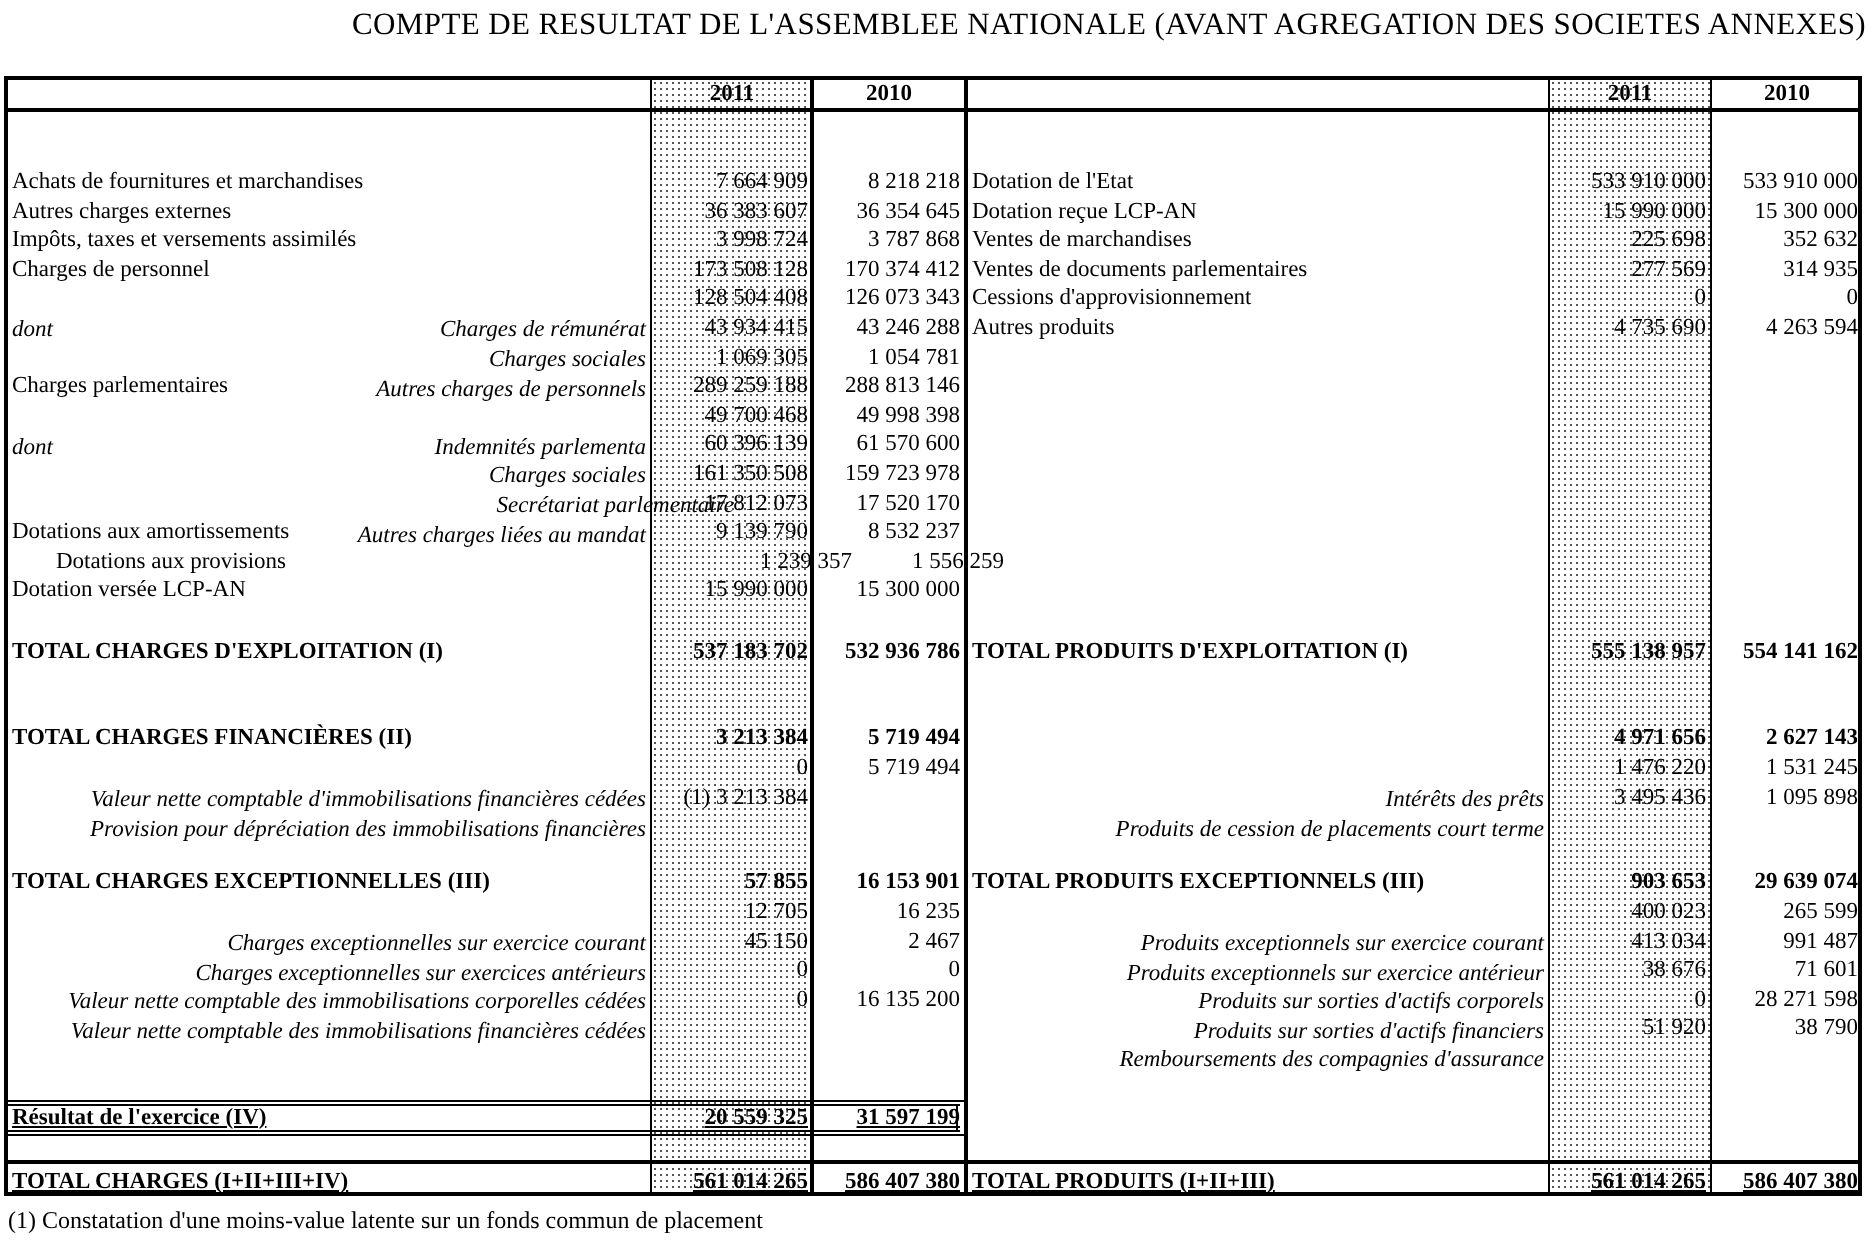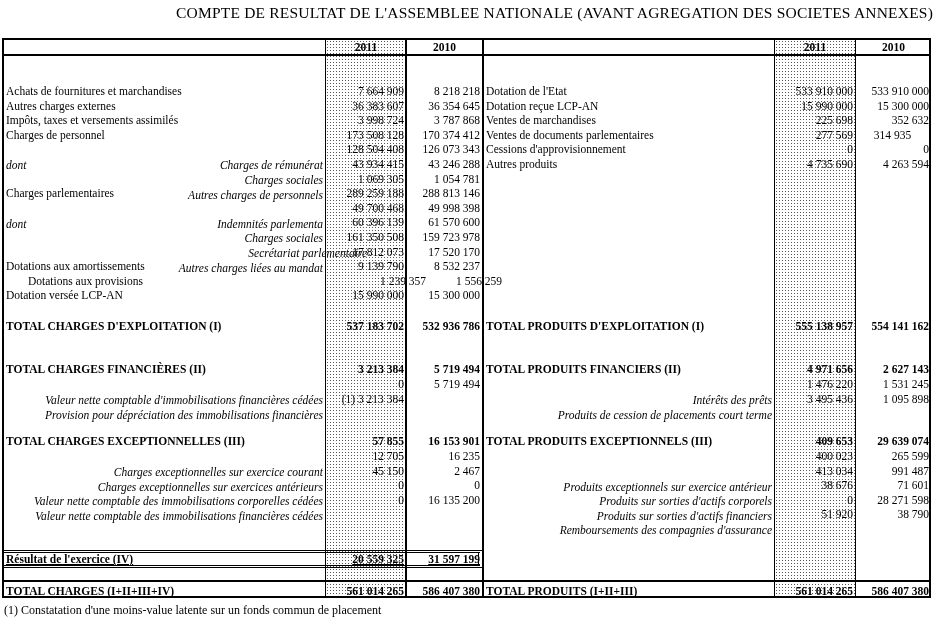--- a/index.html
+++ b/index.html
@@ -199,58 +199,58 @@
         <span class="num" style="left: 372px; width: 73px;">15 300 000</span>
       </div>
       <div class="row" style="left: 480px; top: 73.2px; width: 447px;">
         <span class="lbl">Ventes de marchandises</span>
         <span class="num" style="left: 291px; width: 78px;">225 698</span>
         <span class="num" style="left: 372px; width: 73px;">352 632</span>
       </div>
       <div class="row" style="left: 480px; top: 87.8px; width: 447px;">
         <span class="lbl">Ventes de documents parlementaires</span>
         <span class="num" style="left: 291px; width: 78px;">277 569</span>
-        <span class="num" style="left: 372px; width: 73px; text-align: center;">314 935</span>
+        <span class="num" style="left: 372px; width: 73px;">314 935</span>
       </div>
       <div class="row" style="left: 480px; top: 102.4px; width: 447px;">
         <span class="lbl">Cessions d'approvisionnement</span>
         <span class="num" style="left: 291px; width: 78px;">0</span>
         <span class="num" style="left: 372px; width: 73px;">0</span>
       </div>
       <div class="row" style="left: 480px; top: 117px; width: 447px;">
         <span class="lbl">Autres produits</span>
         <span class="num" style="left: 291px; width: 78px;">4 735 690</span>
         <span class="num" style="left: 372px; width: 73px;">4 263 594</span>
       </div>
       <div class="row" style="left: 480px; top: 279px; width: 447px;">
         <span class="lbl b">TOTAL PRODUITS D'EXPLOITATION (I)</span>
         <span class="num b" style="left: 291px; width: 78px;">555 138 957</span>
         <span class="num b" style="left: 372px; width: 73px;">554 141 162</span>
       </div>
       <div class="row" style="left: 480px; top: 322px; width: 447px;">
-        <span class="lbl b">TOTAL PRODUITS FINANCIERS (II)</span>
         <span class="num b" style="left: 291px; width: 78px;">4 971 656</span>
         <span class="num b" style="left: 372px; width: 73px;">2 627 143</span>
       </div>
       <div class="row" style="left: 480px; top: 337px; width: 447px;">
         <span class="lbl i r" style="right: 159px;">Intérêts des prêts</span>
         <span class="num" style="left: 291px; width: 78px;">1 476 220</span>
         <span class="num" style="left: 372px; width: 73px;">1 531 245</span>
       </div>
       <div class="row" style="left: 480px; top: 351.6px; width: 447px;">
         <span class="lbl i r" style="right: 159px;">Produits de cession de placements court terme</span>
         <span class="num" style="left: 291px; width: 78px;">3 495 436</span>
         <span class="num" style="left: 372px; width: 73px;">1 095 898</span>
       </div>
       <div class="row" style="left: 480px; top: 394px; width: 447px;">
         <span class="lbl b">TOTAL PRODUITS EXCEPTIONNELS (III)</span>
-        <span class="num b" style="left: 291px; width: 78px;">409 653</span>
+        <span class="num b" style="left: 291px; width: 78px;">903 653</span>
         <span class="num b" style="left: 372px; width: 73px;">29 639 074</span>
       </div>
       <div class="row" style="left: 480px; top: 409px; width: 447px;">
+        <span class="lbl i r" style="right: 159px;">Produits exceptionnels sur exercice courant</span>
         <span class="num" style="left: 291px; width: 78px;">400 023</span>
         <span class="num" style="left: 372px; width: 73px;">265 599</span>
       </div>
       <div class="row" style="left: 480px; top: 423.6px; width: 447px;">
         <span class="lbl i r" style="right: 159px;">Produits exceptionnels sur exercice antérieur</span>
         <span class="num" style="left: 291px; width: 78px;">413 034</span>
         <span class="num" style="left: 372px; width: 73px;">991 487</span>
       </div>
       <div class="row" style="left: 480px; top: 438.2px; width: 447px;">
         <span class="lbl i r" style="right: 159px;">Produits sur sorties d'actifs corporels</span>

